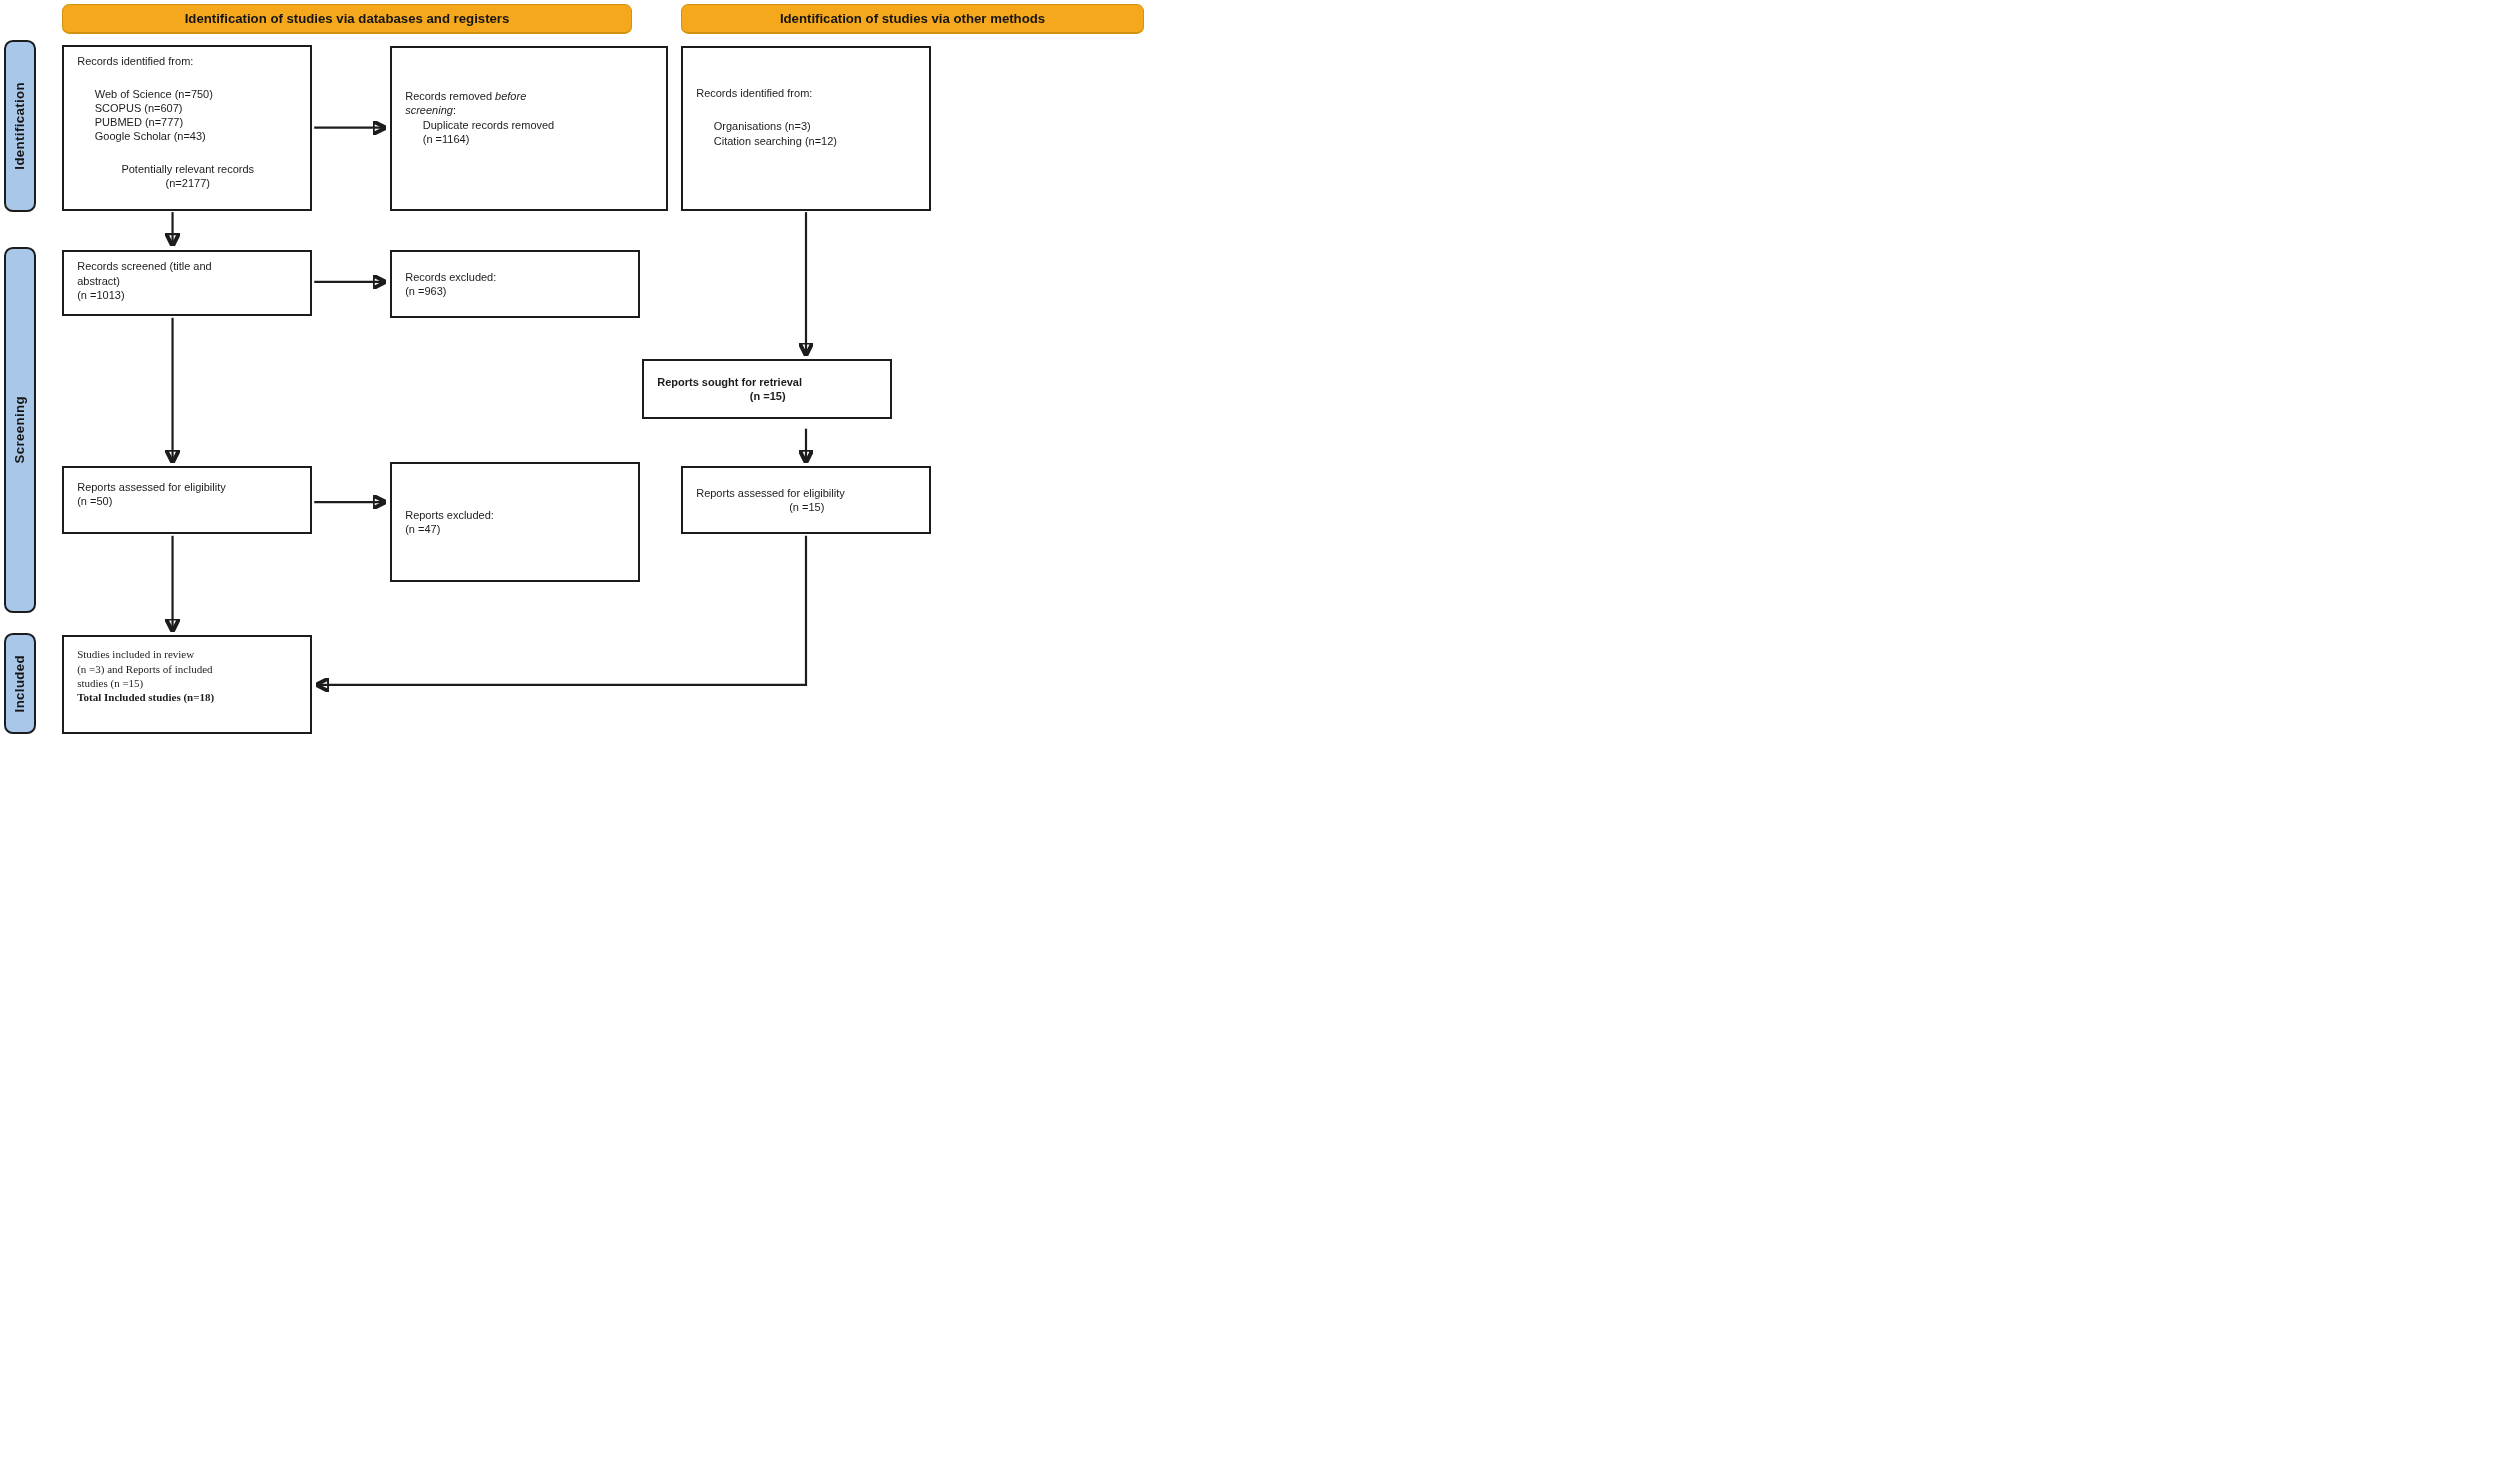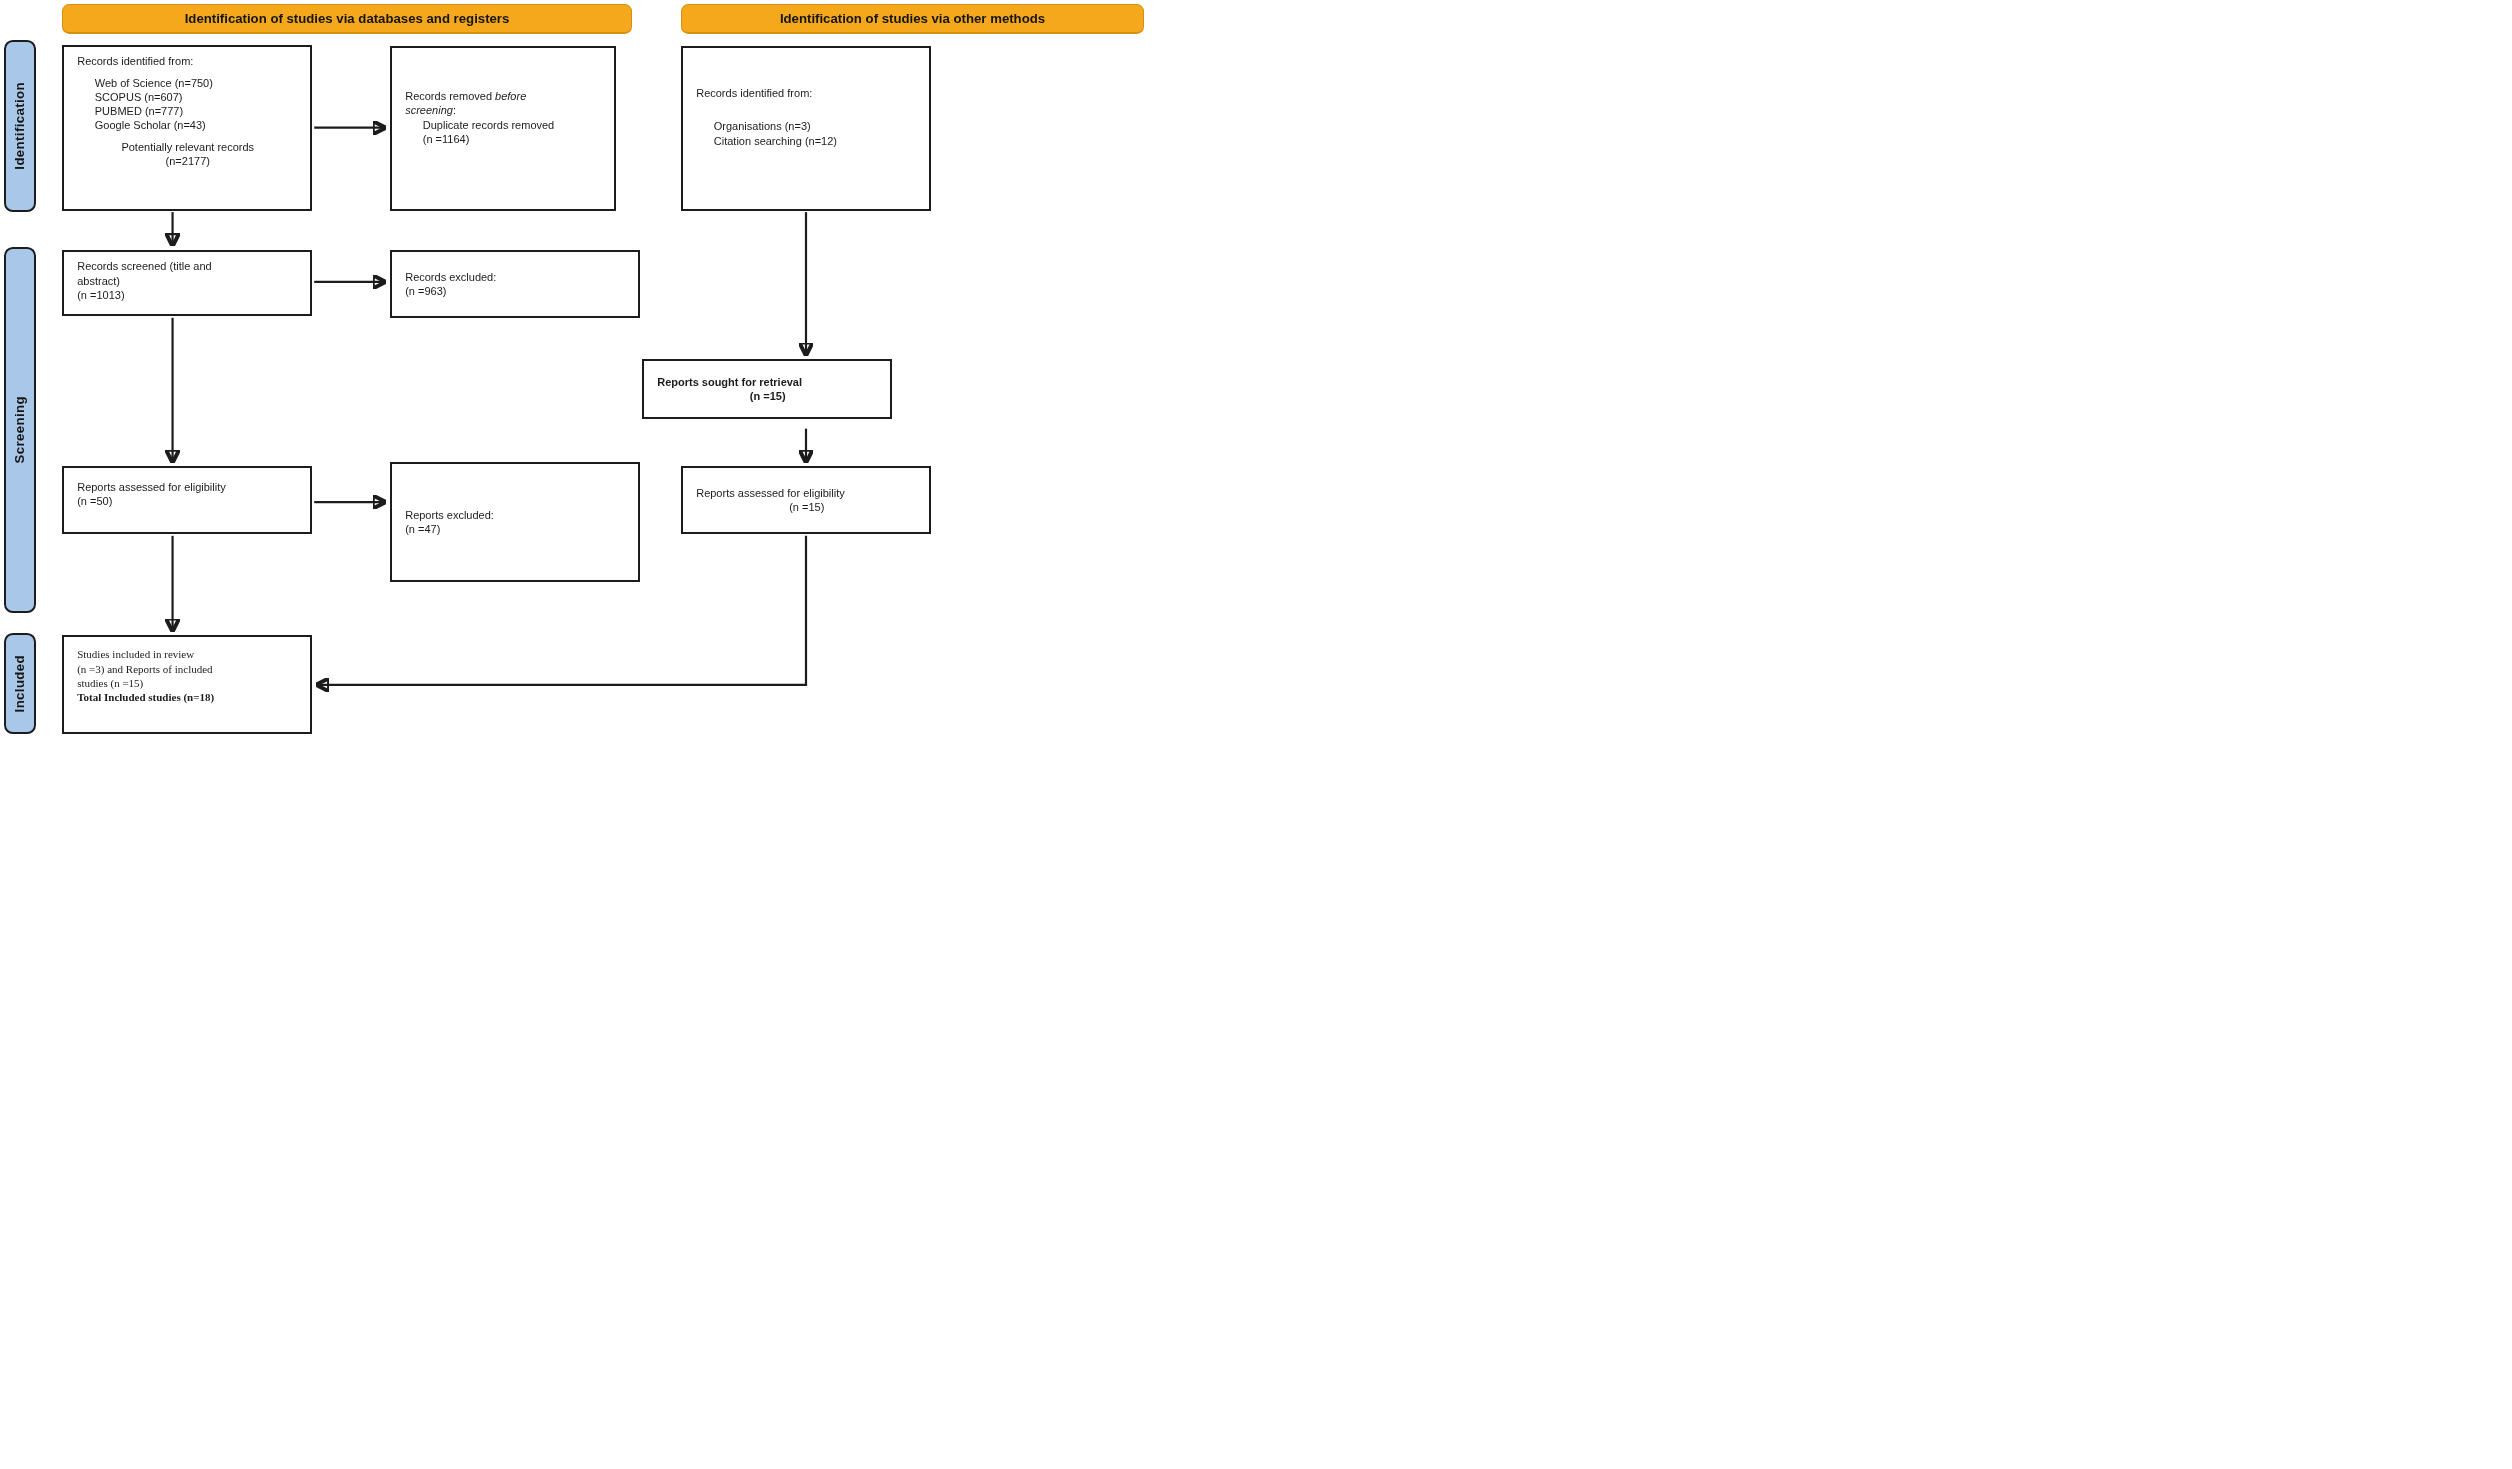--- a/index.html
+++ b/index.html
@@ -41,28 +41,28 @@
   #stage-included{left:3.7px;top:633px;height:101px;}
 
   .box{
     position:absolute;background:#ffffff;
     border:2.2px solid var(--line);
     font-size:11px;line-height:1.3;
   }
   .box .pad{padding:7.3px 11.7px 7.3px 13.2px;}
   .indent{padding-left:17.6px;}
   .center{text-align:center;}
-  .gap-lg{margin-top:7px;}
+  .gap-lg{margin-top:18px;}
   .gap-md{margin-top:19px;}
   .vcenter{display:flex;flex-direction:column;justify-content:center;height:100%;}
   .bold{font-weight:bold;}
   i{font-style:italic;}
 
   #box-db-identified{left:62px;top:45px;width:250px;height:166px;}
-  #box-records-removed{left:390px;top:46px;width:226px;height:165px;}
+  #box-records-removed{left:390px;top:46px;width:278px;height:165px;}
   #box-other-identified{left:681px;top:46px;width:250px;height:165px;}
   #box-records-screened{left:62px;top:250px;width:250px;height:66px;}
   #box-records-excluded{left:390px;top:250px;width:250px;height:68px;}
   #box-reports-sought{left:642px;top:359px;width:250px;height:60px;font-weight:bold;}
   #box-reports-assessed-db{left:62px;top:466px;width:250px;height:68px;}
   #box-reports-excluded{left:390px;top:462px;width:250px;height:120px;}
   #box-reports-assessed-other{left:681px;top:466px;width:250px;height:68px;}
   #box-included{left:62px;top:635px;width:250px;height:99px;font-family:Liberation Serif, serif;}
 
   #box-records-removed .pad{padding-top:41px;}

